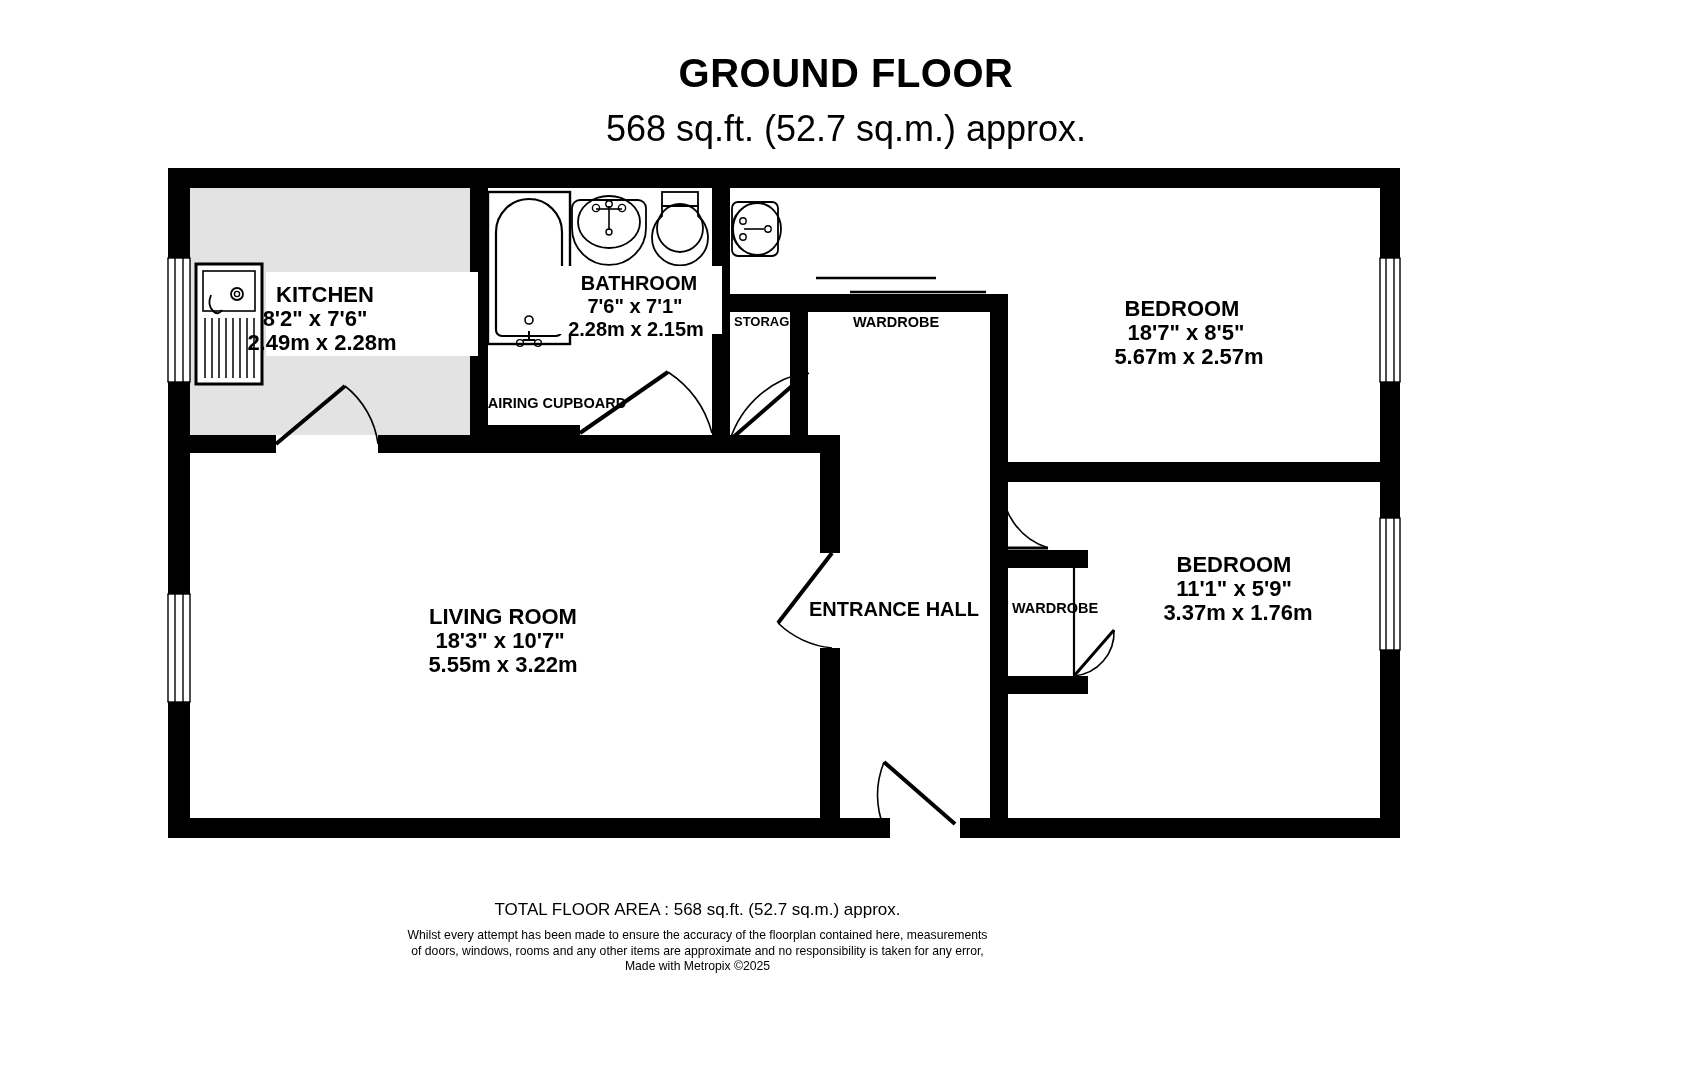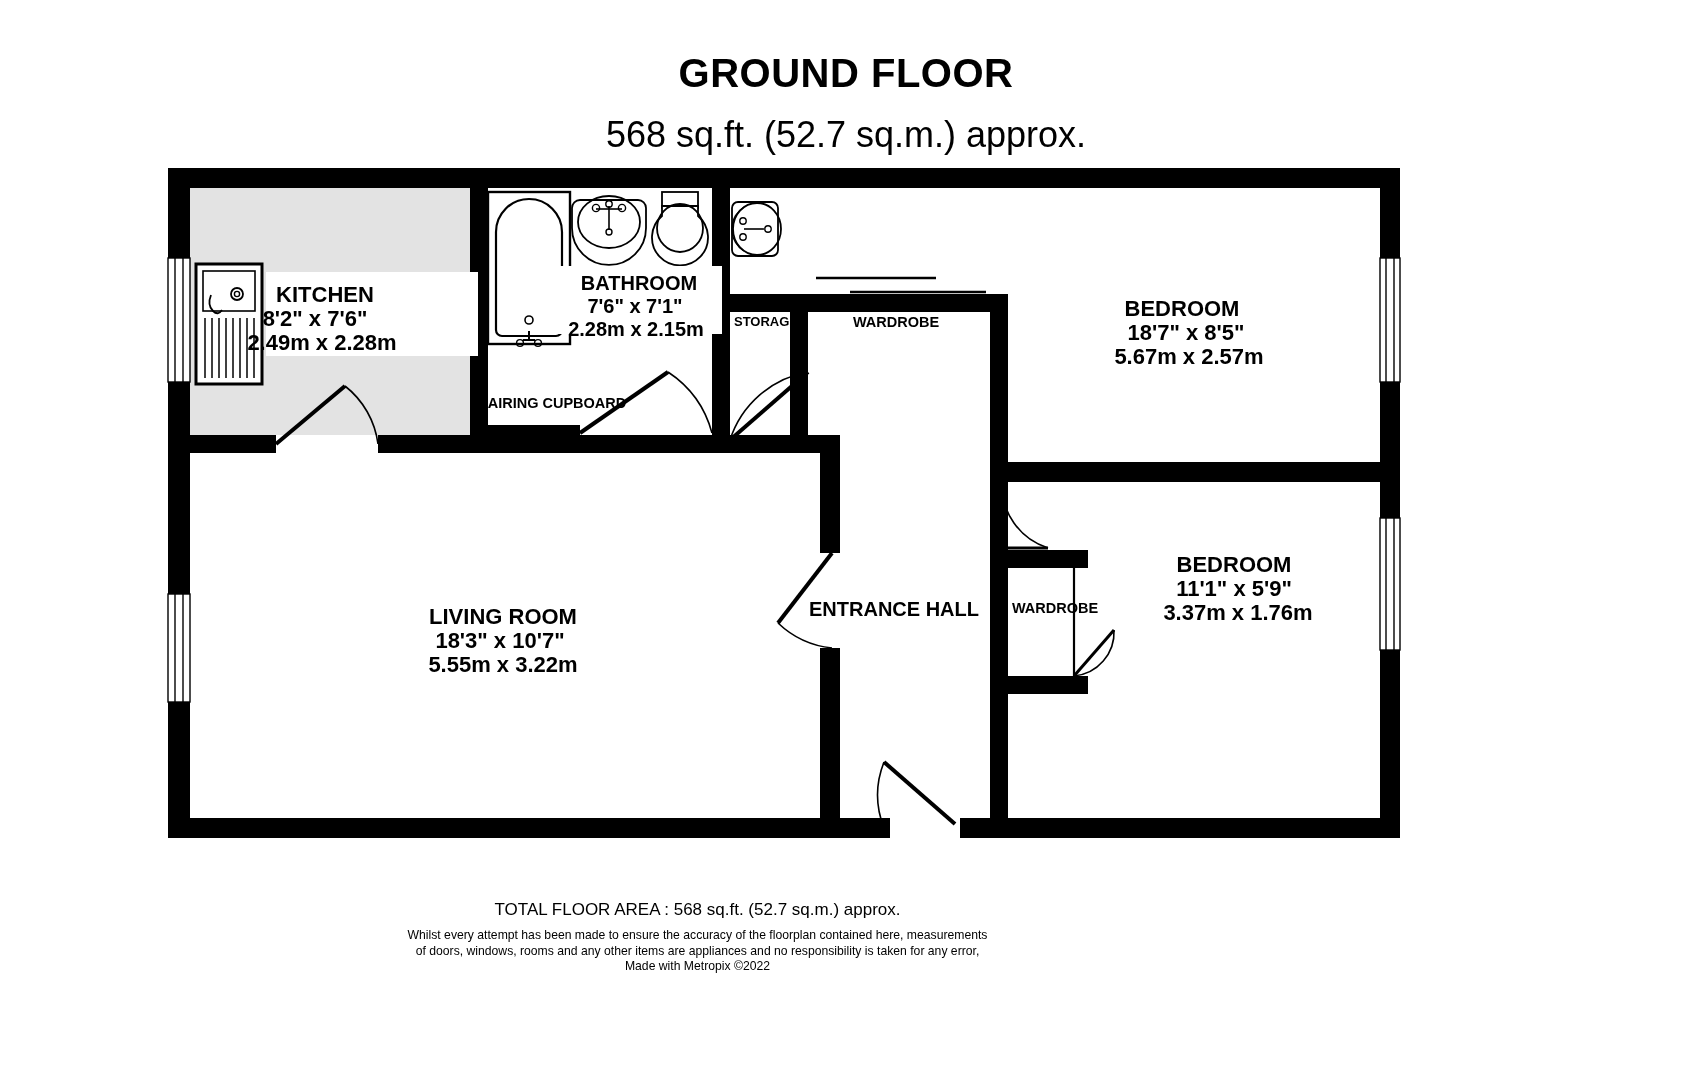--- a/index.html
+++ b/index.html
@@ -31,21 +31,21 @@
   .heading-title {
     font-size: 40px;
     font-weight: 700;
     letter-spacing: 0.5px;
     line-height: 1.08;
   }
   .heading-sub {
     font-size: 36px;
     font-weight: 400;
     line-height: 1.12;
-    margin-top: 20px;
+    margin-top: 14px;
   }
   .plan-svg-wrap {
     position: absolute;
     left: 0;
     top: 0;
     width: 1652px;
     height: 1080px;
   }
   svg#plan-svg {
     display: block;
@@ -347,18 +347,18 @@
         <text class="room-label rl-15" x="557" y="408">AIRING CUPBOARD</text>
       </g>
 
     </svg>
   </div>
 
   <div class="footer-block">
     <div class="total-area">TOTAL FLOOR AREA : 568 sq.ft. (52.7 sq.m.) approx.</div>
     <div class="disclaimer">
       <div>Whilst every attempt has been made to ensure the accuracy of the floorplan contained here, measurements</div>
-      <div>of doors, windows, rooms and any other items are appliances and no responsibility is taken for any error,</div>
+      <div>of doors, windows, rooms and any other items are approximate and no responsibility is taken for any error,</div>
     </div>
-    <div class="made-with">Made with Metropix ©2022</div>
+    <div class="made-with">Made with Metropix ©2025</div>
   </div>
 
 </div>
 
 </body></html>

